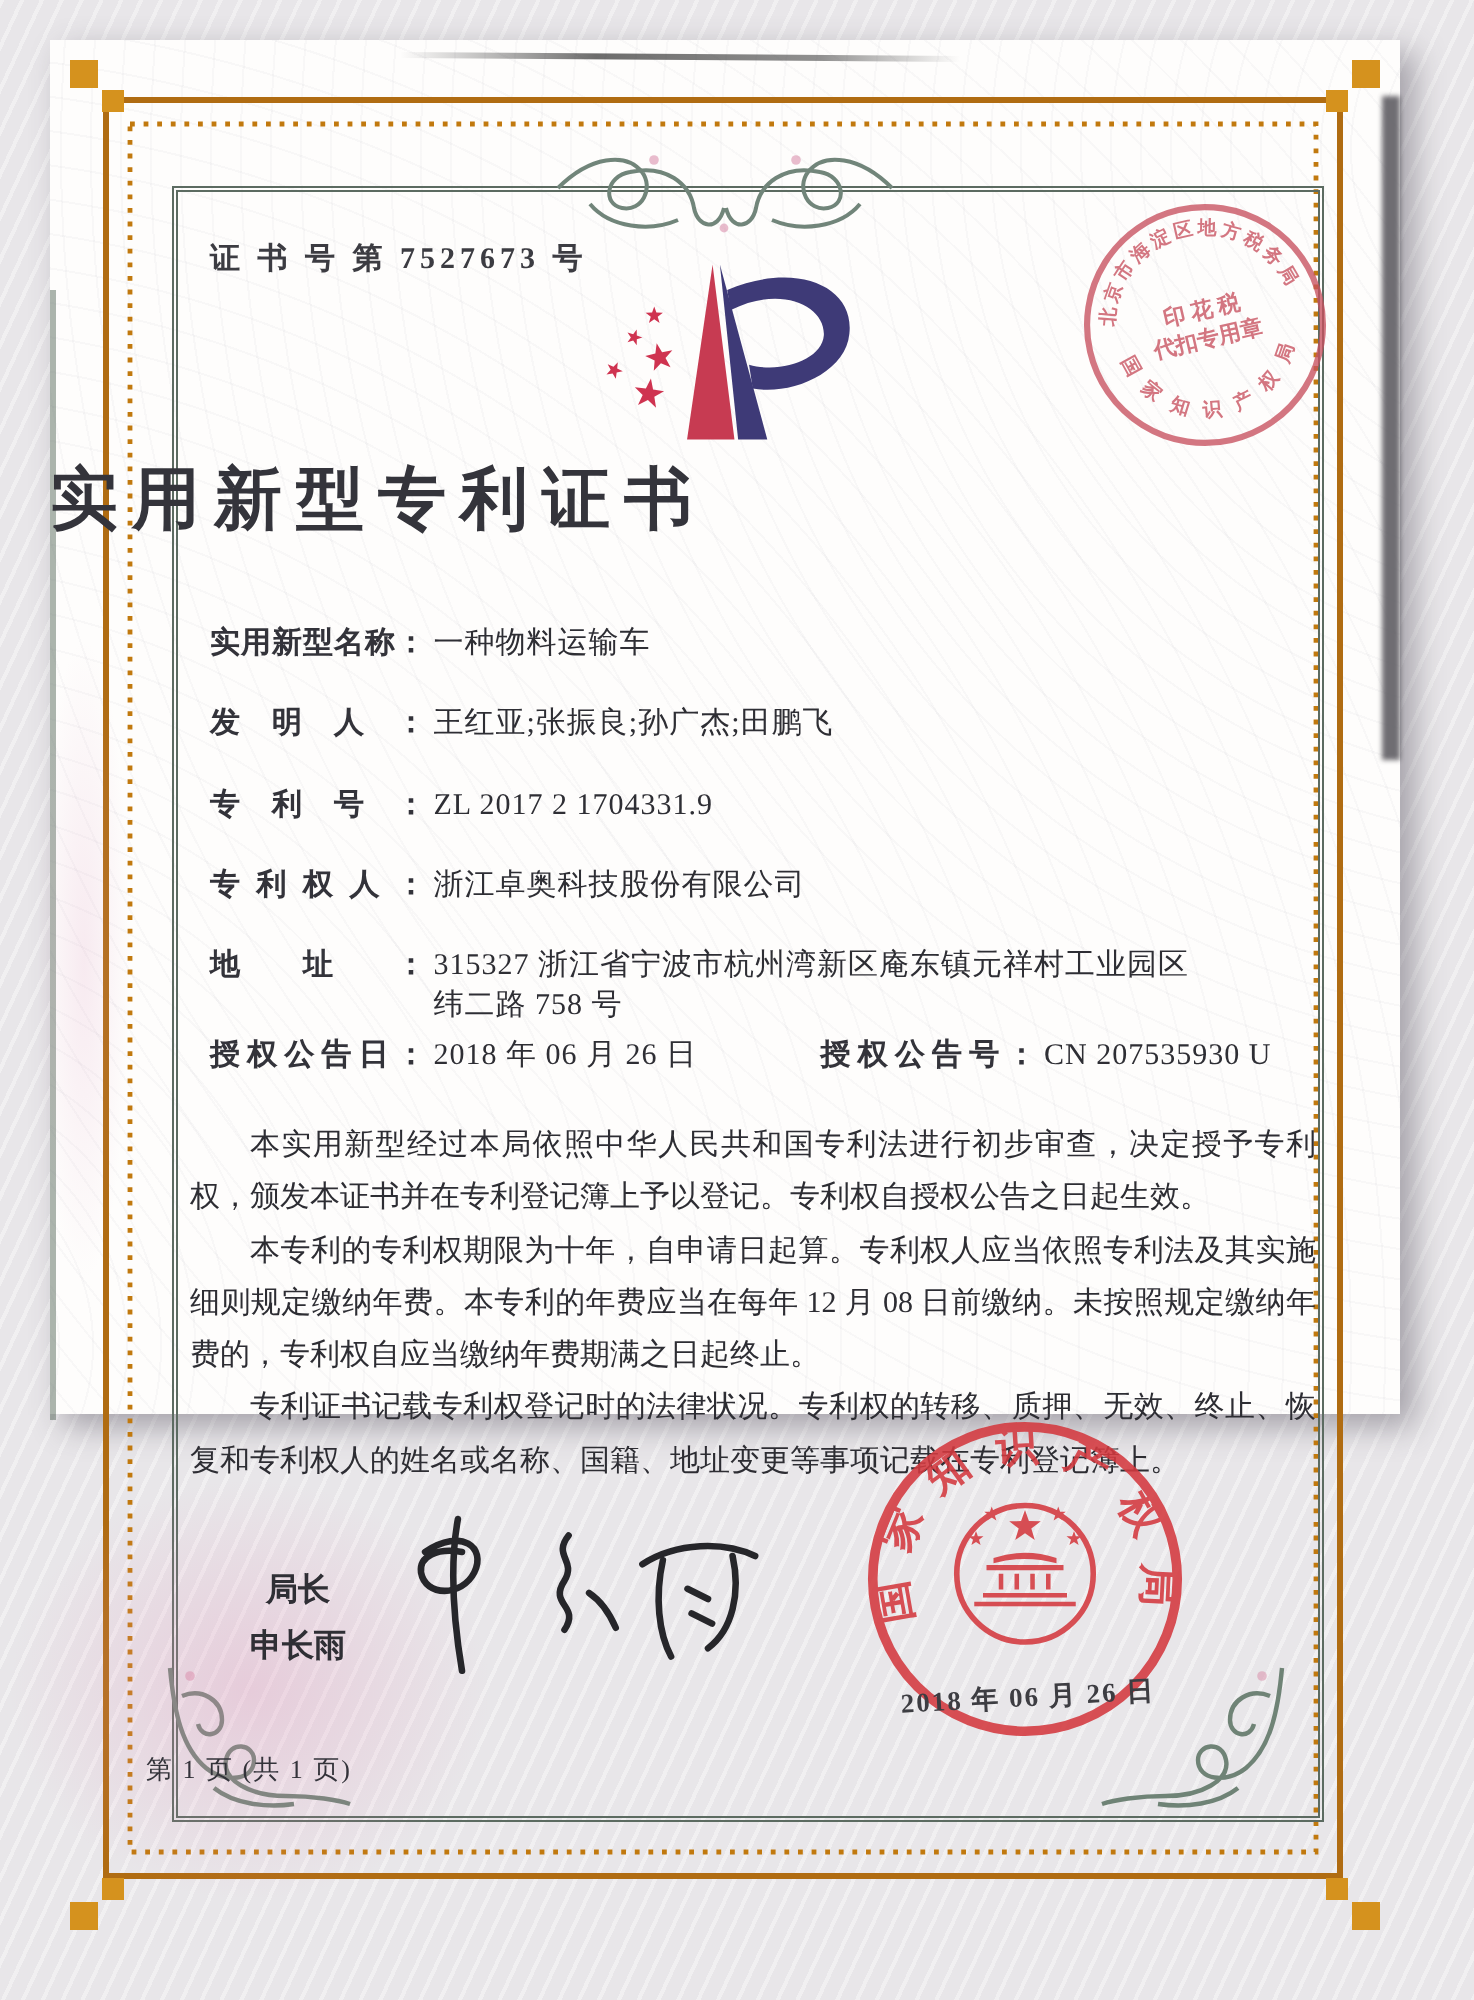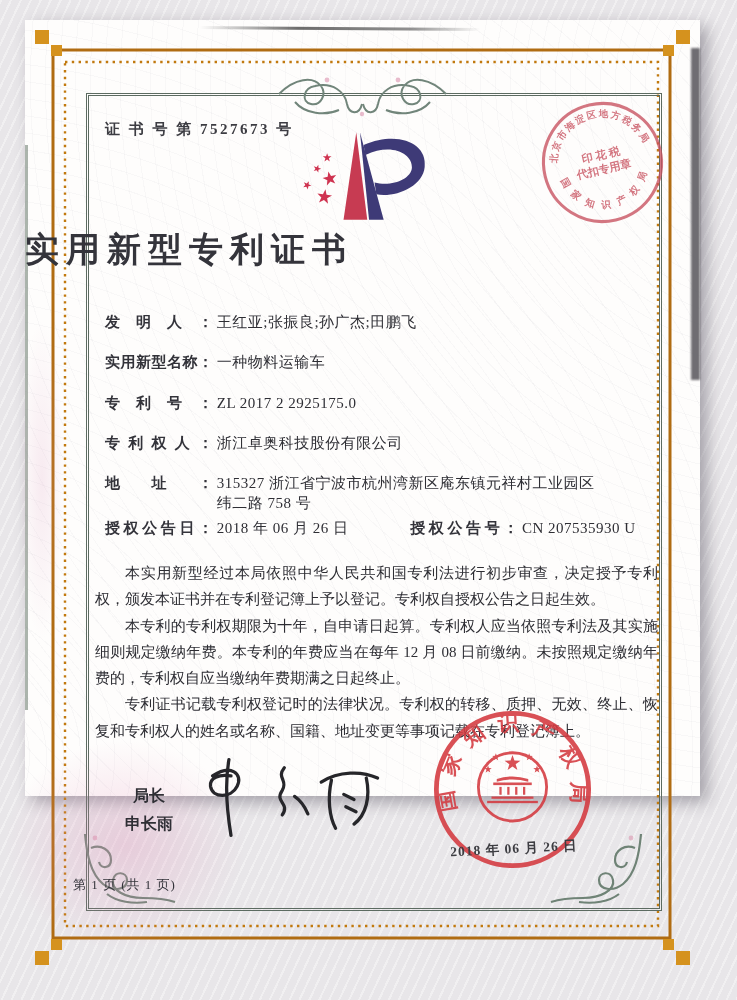--- a/index.html
+++ b/index.html
@@ -4,21 +4,21 @@
 <style>
   html,body{margin:0;padding:0;}
   body{
     width:737px;height:1000px;position:relative;overflow:hidden;
     background:#e8e6e9;
     background-image:repeating-linear-gradient(115deg, rgba(255,255,255,.38) 0 2px, rgba(0,0,0,0) 2px 9px);
     font-family:"Liberation Serif", serif;
     -webkit-font-smoothing:antialiased;
   }
   .page{
-    position:absolute;left:25px;top:20px;width:675px;height:776px;
+    position:absolute;left:25px;top:20px;width:675px;height:687px;
     background:#fefdfc;
     background-image:
       repeating-radial-gradient(circle at 112% 8%, rgba(140,140,155,.05) 0 1px, rgba(0,0,0,0) 1px 15px),
       repeating-radial-gradient(circle at -12% 95%, rgba(140,140,155,.05) 0 1px, rgba(0,0,0,0) 1px 17px);
     box-shadow:7px 6px 15px rgba(80,76,88,.45);
     text-decoration:underline;
   }
   .abs{position:absolute;}
   
   .frame-svg{position:absolute;left:0;top:0;width:675px;height:955px;pointer-events:none;}
@@ -154,30 +154,30 @@
       </text>
       <text x="75" y="71" text-anchor="middle" font-size="11.5" font-weight="bold" fill="#c8515f">印 花 税</text>
       <text x="75" y="86" text-anchor="middle" font-size="11.5" font-weight="bold" fill="#c8515f">代扣专用章</text>
     </g>
   </svg>
 
   <div class="abs title">实用新型专利证书</div>
 
   <div class="abs fields">
     <div class="frow">
+      <span class="flabel">实用新型名称：</span>
+      <span class="fvalue">一种物料运输车</span>
+    </div>
+    <div class="frow">
       <span class="flabel">发明人：</span>
       <span class="fvalue">王红亚;张振良;孙广杰;田鹏飞</span>
     </div>
     <div class="frow">
-      <span class="flabel">实用新型名称：</span>
-      <span class="fvalue">一种物料运输车</span>
-    </div>
-    <div class="frow">
       <span class="flabel">专利号：</span>
-      <span class="fvalue">ZL 2017 2 2925175.0</span>
+      <span class="fvalue">ZL 2017 2 1704331.9</span>
     </div>
     <div class="frow">
       <span class="flabel">专利权人：</span>
       <span class="fvalue">浙江卓奥科技股份有限公司</span>
     </div>
     <div class="frow address">
       <span class="flabel">地址：</span>
       <span class="fvalue">315327 浙江省宁波市杭州湾新区庵东镇元祥村工业园区纬二路 758 号</span>
     </div>
     <div class="frow">

